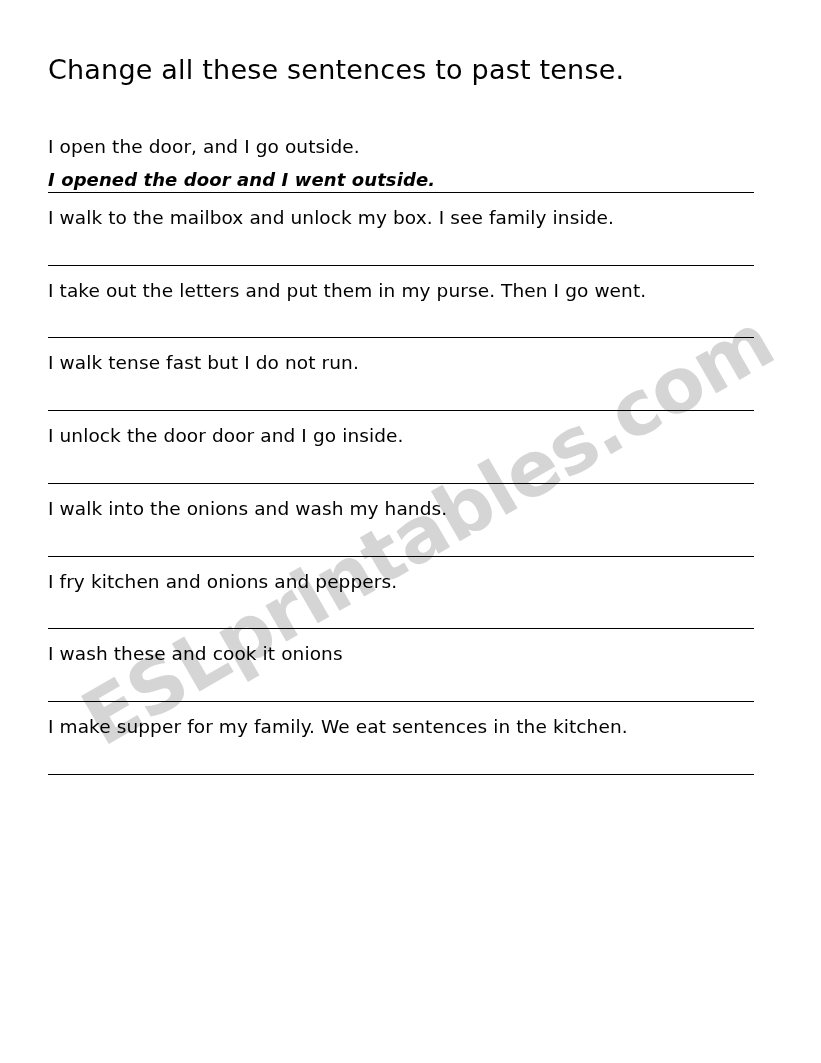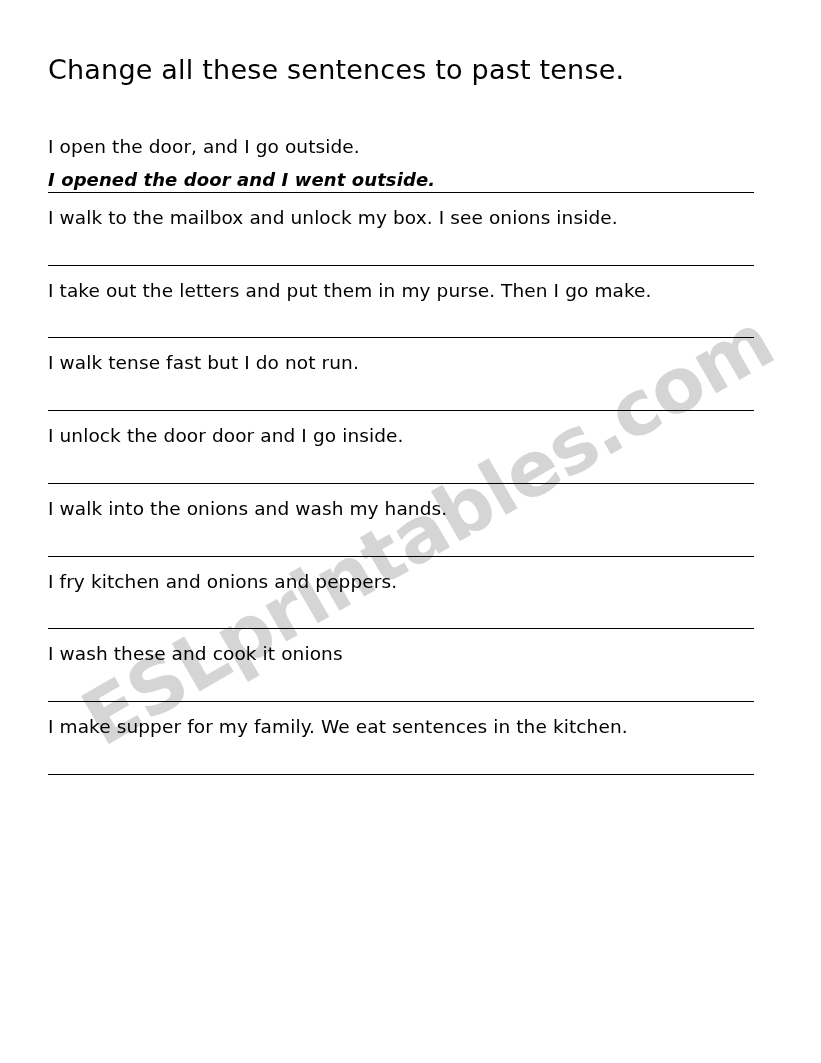--- a/index.html
+++ b/index.html
@@ -123,29 +123,29 @@
 
       <div class="item sample">
         <div class="prompt">I open the door, and I go outside.</div>
         <div class="answer-line">
           <div class="rule"></div>
           <div class="answer-text">I opened the door and I went outside.</div>
         </div>
       </div>
 
       <div class="item">
-        <div class="prompt">I walk to the mailbox and unlock my box. I see onions inside.</div>
-        <div class="answer-line">
-          <div class="rule"></div>
-          <div class="answer-text"></div>
-        </div>
-      </div>
-
-      <div class="item">
-        <div class="prompt">I take out the letters and put them in my purse. Then I go make.</div>
+        <div class="prompt">I walk to the mailbox and unlock my box. I see family inside.</div>
+        <div class="answer-line">
+          <div class="rule"></div>
+          <div class="answer-text"></div>
+        </div>
+      </div>
+
+      <div class="item">
+        <div class="prompt">I take out the letters and put them in my purse. Then I go went.</div>
         <div class="answer-line">
           <div class="rule"></div>
           <div class="answer-text"></div>
         </div>
       </div>
 
       <div class="item">
         <div class="prompt">I walk tense fast but I do not run.</div>
         <div class="answer-line">
           <div class="rule"></div>

